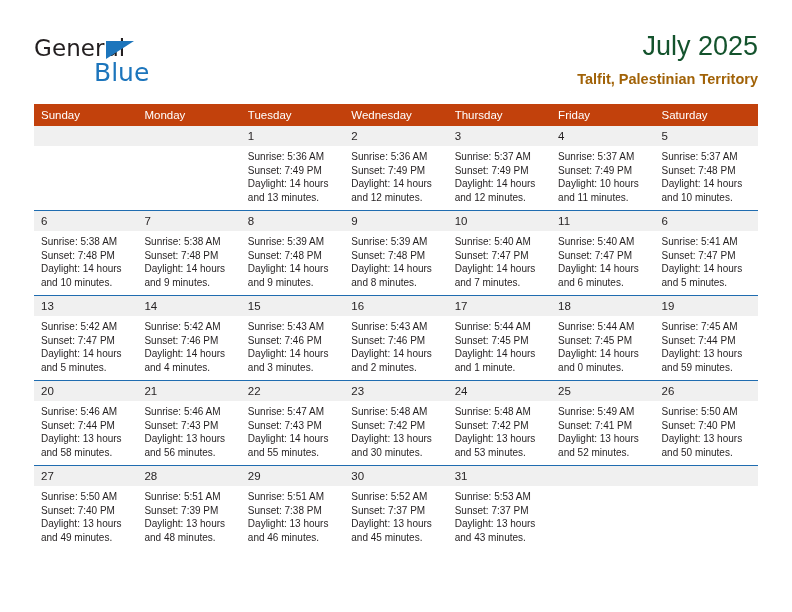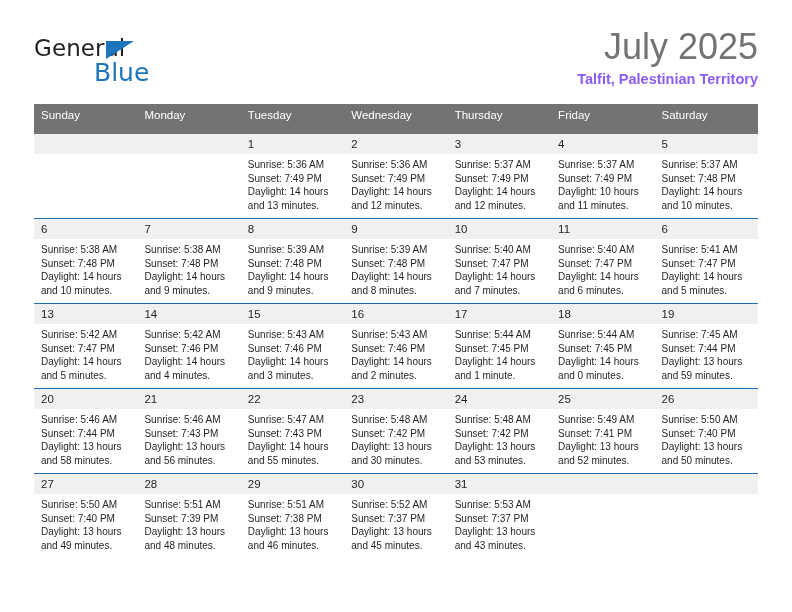--- a/index.html
+++ b/index.html
@@ -67,54 +67,54 @@
     font-weight: 400;
   }
 
   .title-block {
     position: absolute;
     right: 0;
     top: 0;
     text-align: right;
   }
   .cal-title {
-    font-size: 36px;
+    font-size: 27px;
     line-height: 33px;
-    color: #737373;
+    color: #14532d;
     font-weight: 400;
     white-space: nowrap;
   }
   .cal-subtitle {
     margin-top: 7px;
     font-size: 14.5px;
     line-height: 18px;
-    color: #8b5cf6;
+    color: #a16207;
     font-weight: 700;
     white-space: nowrap;
   }
 
   
   .calendar {
     position: absolute;
     left: 34px;
     top: 104px;
     width: 724px;
   }
   .cal-table {
     width: 724px;
     border-collapse: collapse;
     table-layout: fixed;
   }
   .cal-table th {
-    background: #737373;
+    background: #c2410c;
     color: #ffffff;
     font-size: 11.5px;
     font-weight: 400;
     text-align: left;
-    padding: 5px 0 13px 7px;
+    padding: 5px 0 5px 7px;
     height: 12px;
     border: none;
   }
   .cal-table td {
     vertical-align: top;
     padding: 0;
     border: none;
     border-top: 1.5px solid #1f6cb0;
     height: 84px;
   }

